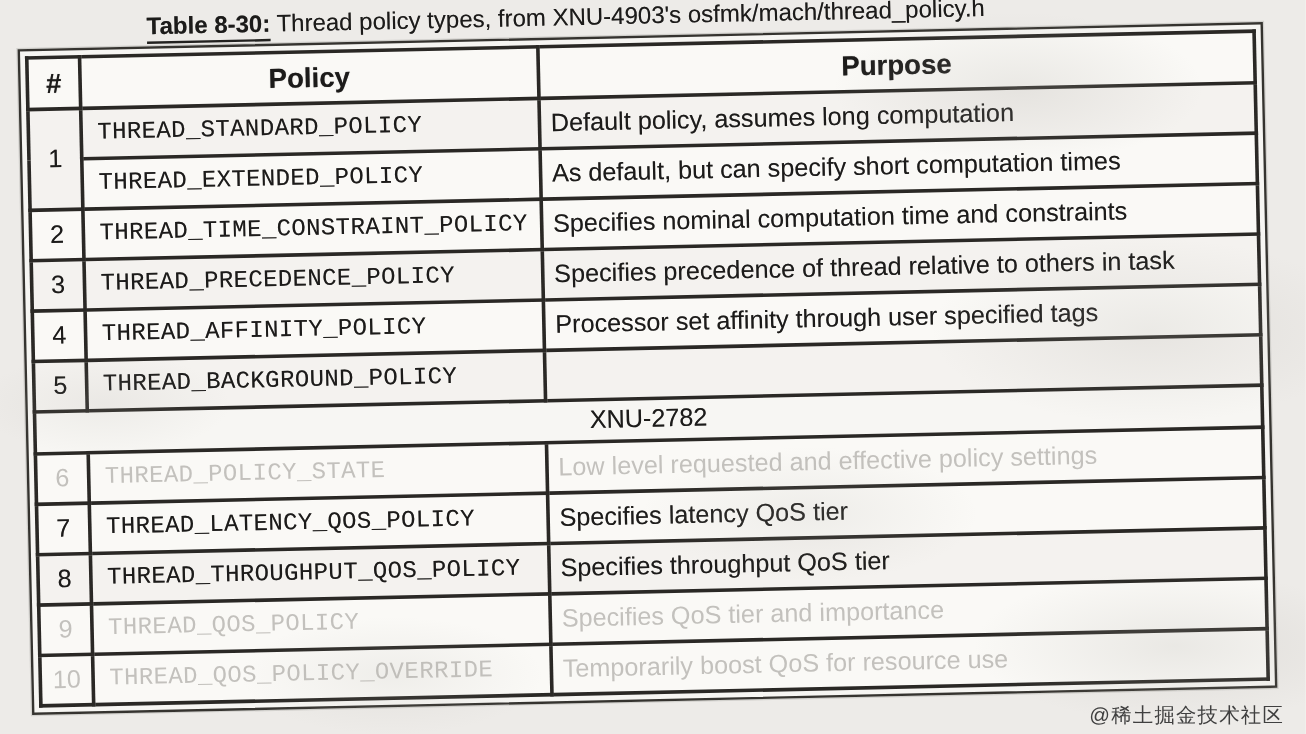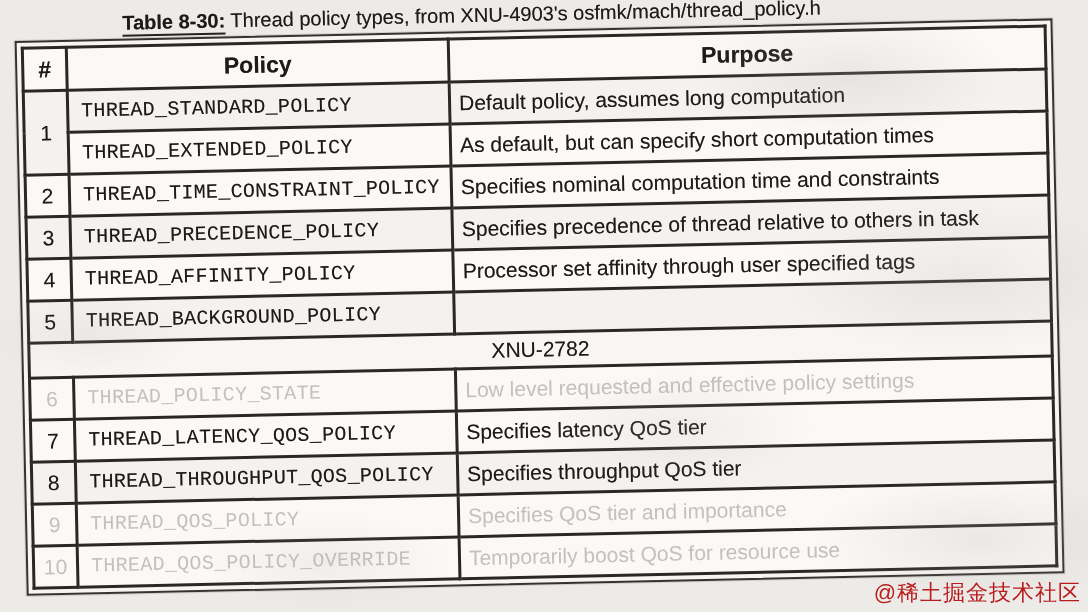--- a/index.html
+++ b/index.html
@@ -84,22 +84,22 @@
   tr.shade td{background:#f4f2ef;}
   td.divider{
     height:32px;
     text-align:center;
     font-size:21px;
     background:#f7f6f3;
     text-shadow:0 0 .5px rgba(30,28,26,.5);
   }
   tr.faded td{color:#c3c1bd;text-shadow:none;}
   .watermark{
-    position:absolute;right:7px;bottom:4px;z-index:6;
-    font-size:22px;color:#b91c1c;letter-spacing:1px;
+    position:absolute;right:18px;bottom:4px;z-index:6;
+    font-size:17px;color:#404040;letter-spacing:1px;
   }
 </style>
 </head>
 <body>
 
 <div class="page-noise"></div>
 
 <div class="scan">
 
   <div class="caption">

